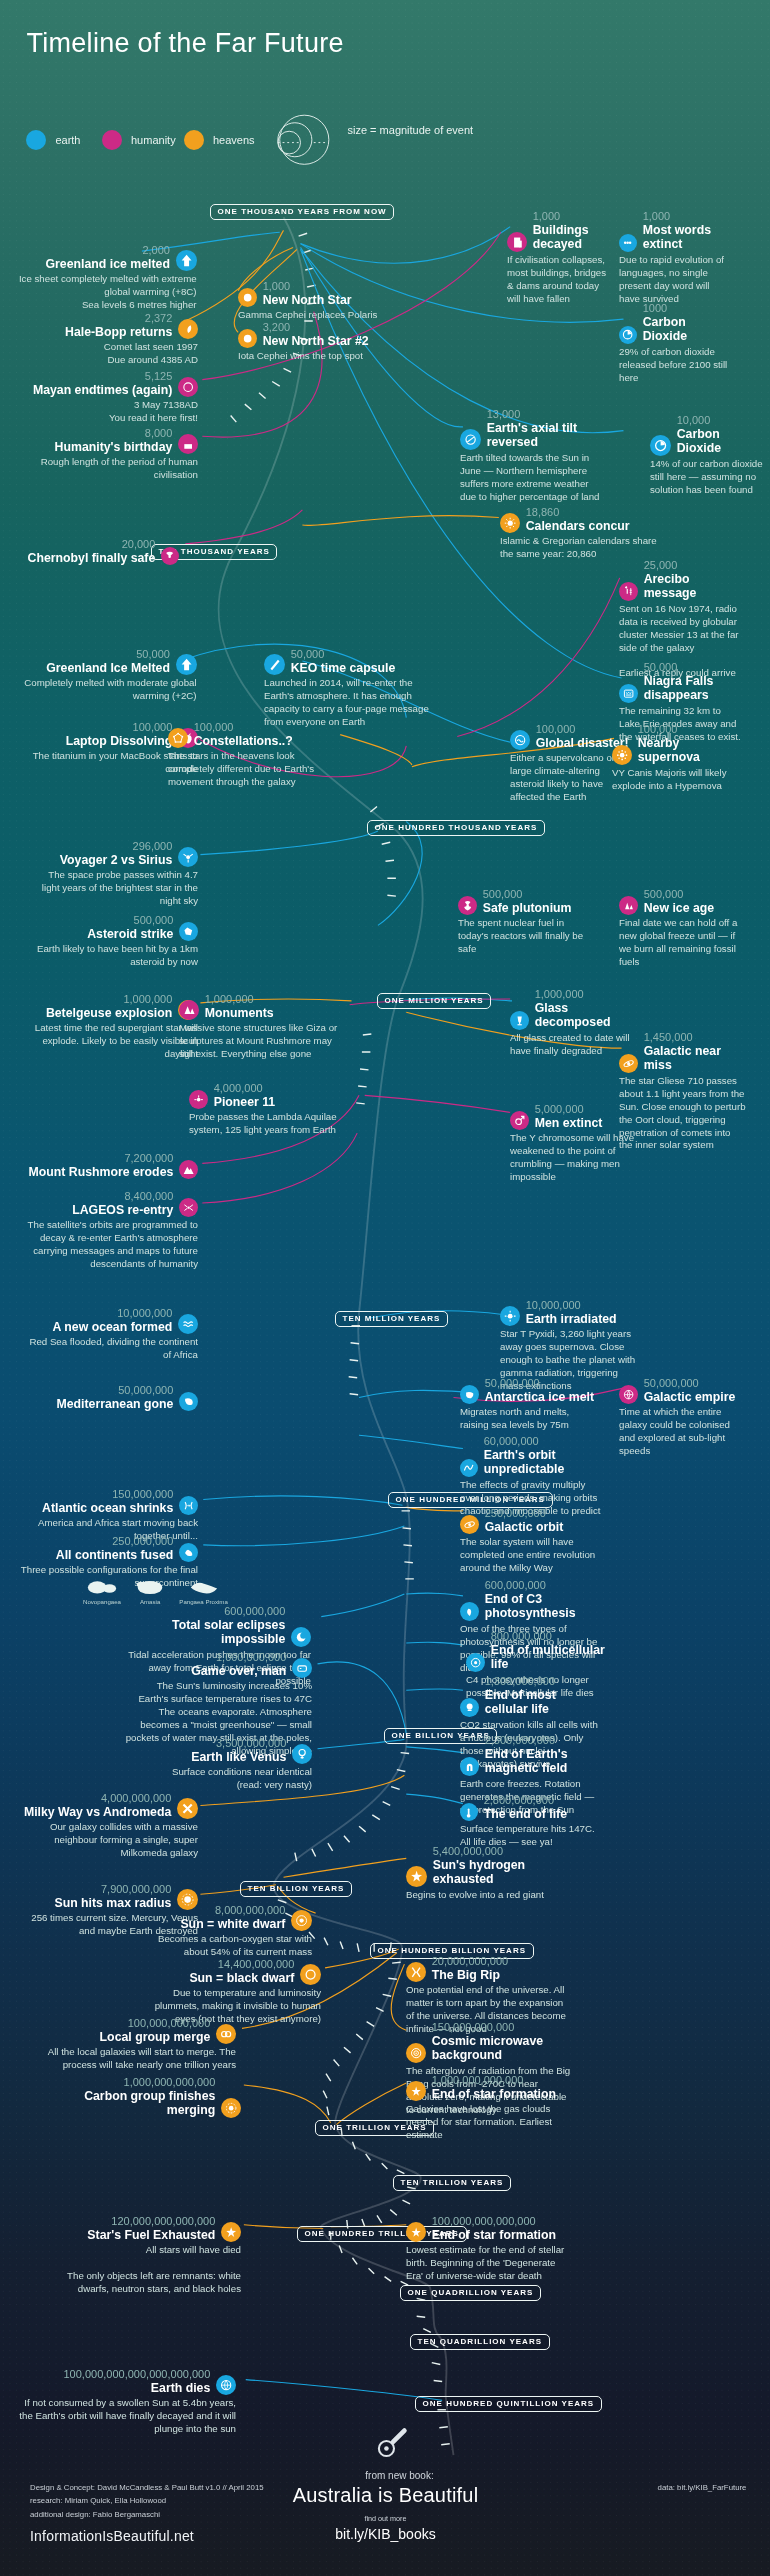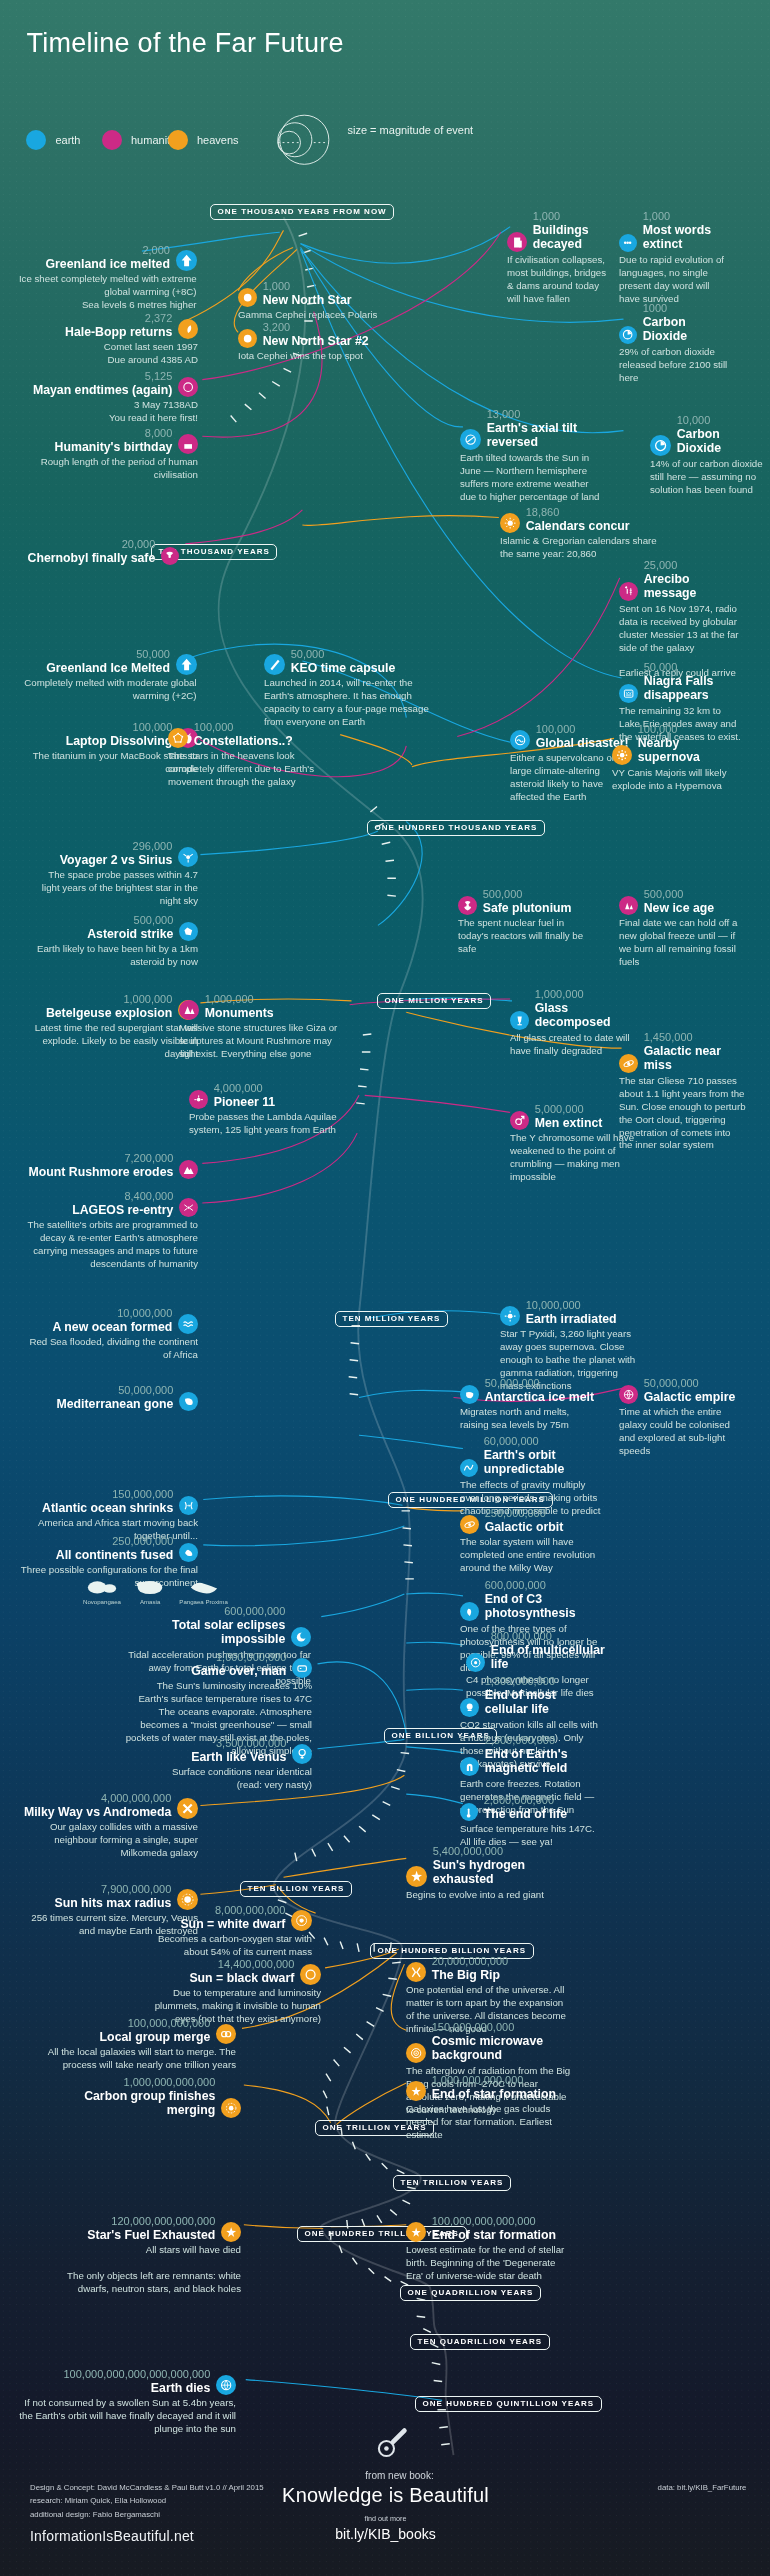--- a/index.html
+++ b/index.html
@@ -220,21 +220,21 @@
   <div id="title">Timeline of the Far Future</div>
 
   <div class="legend" style="left:26.4px; top:130px;">
     <span class="sw" style="background:#19a7e0"></span>
     <span class="lb">earth</span>
   </div>
   <div class="legend" style="left:102px; top:130px;">
     <span class="sw" style="background:#cc2a86"></span>
     <span class="lb">humanity</span>
   </div>
-  <div class="legend" style="left:168px; top:130px;">
+  <div class="legend" style="left:184px; top:130px;">
     <span class="sw" style="background:#f2a01e"></span>
     <span class="lb">heavens</span>
   </div>
   <div id="legend-mag">
     <span style="display:inline-block;width:59px"></span>
     <span class="lb">size = magnitude of event</span>
   </div>
 
   <div id="eras-layer">
       <div class="era" style="left: 210px; top: 204px;">ONE  THOUSAND YEARS FROM NOW</div>
@@ -1223,21 +1223,21 @@
 
   <div id="footer">
     <div id="f-left">
       <div>Design &amp; Concept: David McCandless &amp; Paul Butt v1.0 // April 2015</div>
       <div>research: Miriam Quick, Ella Hollowood</div>
       <div>additional design: Fabio Bergamaschi</div>
       <div class="big">InformationIsBeautiful.net</div>
     </div>
     <div id="f-mid">
       <div class="sm">from new book:</div>
-      <div class="kib">Knowledge is Beautiful</div>
+      <div class="kib">Australia is Beautiful</div>
       <div class="fom">find out more</div>
       <div class="url">bit.ly/KIB_books</div>
     </div>
     <div id="f-right">
       <div>data: bit.ly/KIB_FarFuture</div>
     </div>
   </div>
 </div>
 
 

